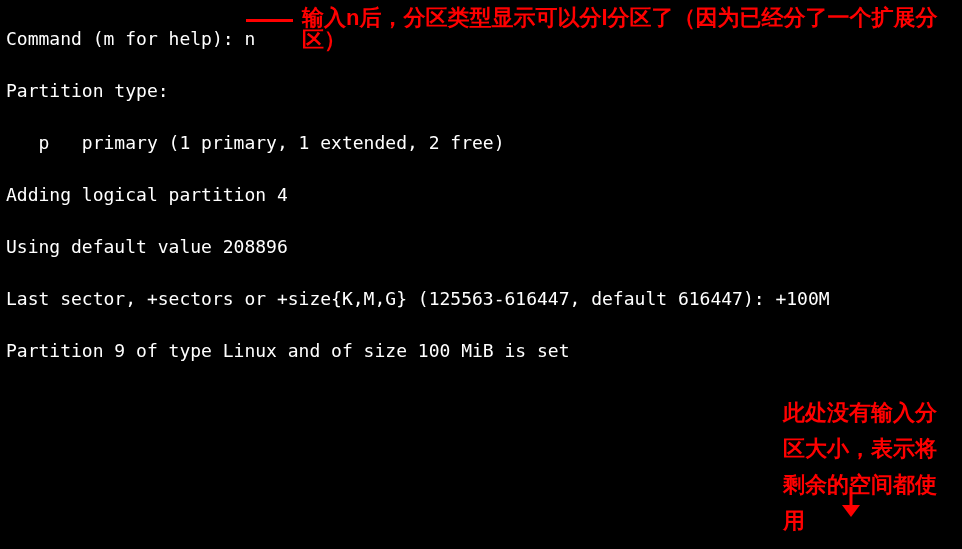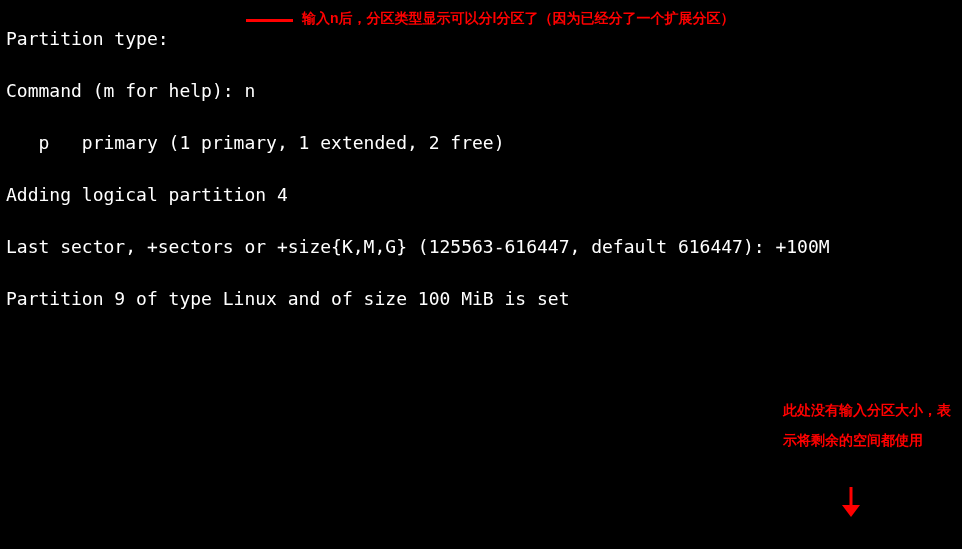--- a/index.html
+++ b/index.html
@@ -1,45 +1,46 @@
 <!DOCTYPE html>
 <html><head>
 <meta charset="utf-8">
 <style>
   html,body{margin:0;padding:0;background:#000;width:962px;height:549px;overflow:hidden}
   .t{position:relative;font-family:"Consolas","DejaVu Sans Mono","Courier New",monospace;font-size:18px;line-height:26px;color:#fff;padding:0 0 0 6px;white-space:pre}
-  .a{position:absolute;color:#ff0000;font-family:"Microsoft YaHei","SimHei",sans-serif;font-weight:700;font-size:14px;line-height:22px;white-space:normal}
+  .a{position:absolute;color:#ff0000;font-family:"Microsoft YaHei","SimHei",sans-serif;font-weight:700;font-size:22px;line-height:22px;white-space:normal}
   .bar{position:absolute;background:#ff0000;height:3px}
   svg{position:absolute;overflow:visible}
 </style>
 </head>
 <body>
 
 <div class="t">
+<div>Command (m for help): n</div>
 <div>Partition type:</div>
-<div>Command (m for help): n</div>
 <div>   p   primary (1 primary, 1 extended, 2 free)</div>
 <div>Adding logical partition 4</div>
+<div>Using default value 208896</div>
 <div>Last sector, +sectors or +size{K,M,G} (125563-616447, default 616447): +100M</div>
 <div>Partition 9 of type Linux and of size 100 MiB is set</div>
 <div></div>
 
 
 
 
 
 
 
 
 
 
 
 </div>
 
 <div class="bar" style="left:246px;top:19px;width:47px"></div>
 <div class="a" style="left:302px;top:7px;width:660px">输入n后，分区类型显示可以分l分区了（因为已经分了一个扩展分区）</div>
 
-<div class="a" style="left:783px;top:395px;width:175px;line-height:30px">此处没有输入分区大小，表示将剩余的空间都使用</div>
+<div class="a" style="left:783px;top:395px;width:175px;line-height:36px">此处没有输入分区大小，表示将剩余的空间都使用</div>
 
 <svg style="left:838px;top:487px" width="26" height="30">
   <line x1="13" y1="0" x2="13" y2="22" stroke="#ff0000" stroke-width="3"></line>
   <polygon points="13,30 4,18 22,18" fill="#ff0000"></polygon>
 </svg>
 
 </body></html>

